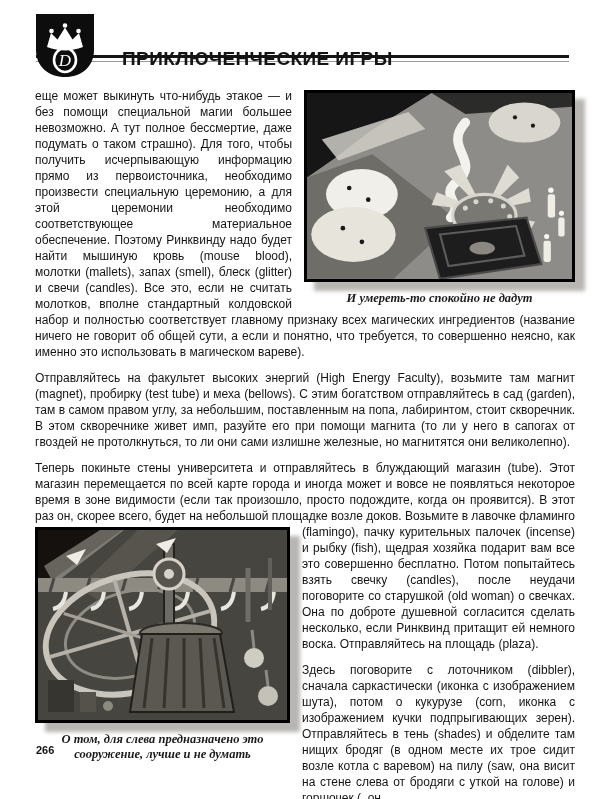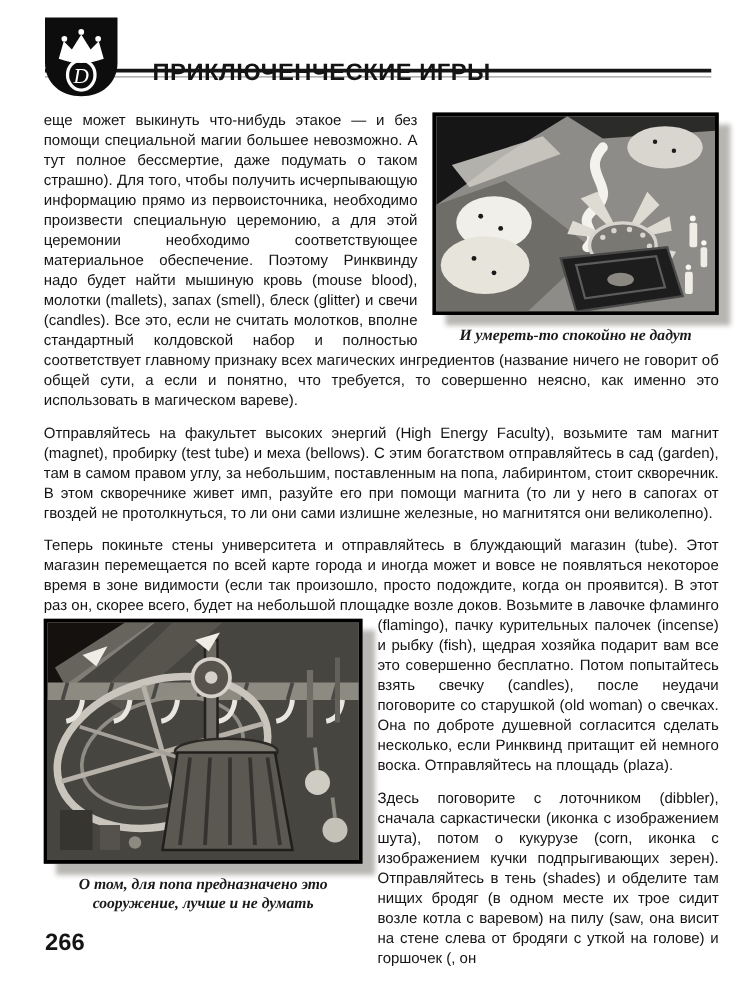--- a/index.html
+++ b/index.html
@@ -14,30 +14,30 @@
   .title{position:absolute;left:106px;top:32px;margin:16px;font-size:19px;font-weight:bold;
          letter-spacing:.4px;white-space:nowrap;}
 
   
   .content{margin:0 25px 0 35px;font-size:12px;line-height:16px;text-align:justify;}
   .para{margin:0 0 10px 0;}
   .para b{font-weight:normal;}
 
   
   .fig{display:block;margin:0;}
-  .fig-right{float:right;width:229px;margin:2px 0 4px 12px;}
+  .fig-right{float:right;width:271px;margin:2px 0 4px 12px;}
   .fig-left{float:left;width:255px;margin:3px 12px 46px 0;}
   .shot{border:3px solid #000;background:#8e8c88;box-shadow:10px 9px 4px #b8b6b2;font-size:0;line-height:0;}
   .shot svg{display:block;width:100%;height:auto;}
   .caption{font-family:"Liberation Serif",serif;font-style:italic;font-weight:bold;
            font-size:12.5px;line-height:14.5px;text-align:center;margin-top:9px;color:#1a1a1a;}
   .clear{clear:both;}
 
   
-  .pagenum{position:absolute;left:36px;top:744px;font-size:19px;font-weight:bold;}
+  .pagenum{position:absolute;left:36px;top:744px;font-size:11px;font-weight:bold;}
 </style>
 </head>
 <body>
 
 <div class="page">
 
   <header class="header">
     <div class="rule-thick"></div>
     <div class="rule-thin"></div>
     <div class="logo">
@@ -159,21 +159,21 @@
             <line x1="216" y1="118" x2="214" y2="100" stroke="#8d8a82" stroke-width="3"></line>
             <circle cx="230" cy="166" r="10" fill="#c4c1b8"></circle>
             <line x1="230" y1="156" x2="228" y2="140" stroke="#8d8a82" stroke-width="3"></line>
             <polygon points="28,26 48,19 39,35" fill="#efece5"></polygon>
             <polygon points="118,14 138,8 129,23" fill="#efece5"></polygon>
             <rect x="10" y="150" width="26" height="32" fill="#37352f"></rect>
             <rect x="42" y="162" width="16" height="20" fill="#55524b"></rect>
             <circle cx="70" cy="176" r="5" fill="#8d8a82"></circle>
           </svg>
         </div>
-        <figcaption class="caption">О том, для попа предназначено это сооружение, лучше и не думать</figcaption>
+        <figcaption class="caption">О том, для слева предназначено это сооружение, лучше и не думать</figcaption>
       </figure>
       <span>Возьмите в лавочке фламинго (<b>flamingo</b>), пачку курительных палочек (<b>incense</b>) и рыбку (<b>fish</b>), щедрая хозяйка подарит вам все это совершенно бесплатно. Потом попытайтесь взять свечку (<b>candles</b>), после неудачи поговорите со старушкой (<b>old woman</b>) о свечках. Она по доброте душевной согласится сделать несколько, если Ринквинд притащит ей немного воска. Отправляйтесь на площадь (<b>plaza</b>).</span>
     </div>
 
     <div class="para"><span>Здесь поговорите с лоточником (<b>dibbler</b>), сначала саркастически (иконка с изображением шута), потом о кукурузе (<b>corn</b>, иконка с изображением кучки подпрыгивающих зерен). Отправляйтесь в тень (<b>shades</b>) и обделите там нищих бродяг (в одном месте их трое сидит возле котла с варевом) на пилу (<b>saw</b>, она висит на стене слева от бродяги с уткой на голове) и горшочек (, он</span></div>
 
     <div class="clear"></div>
   </div>
 
   <footer>

